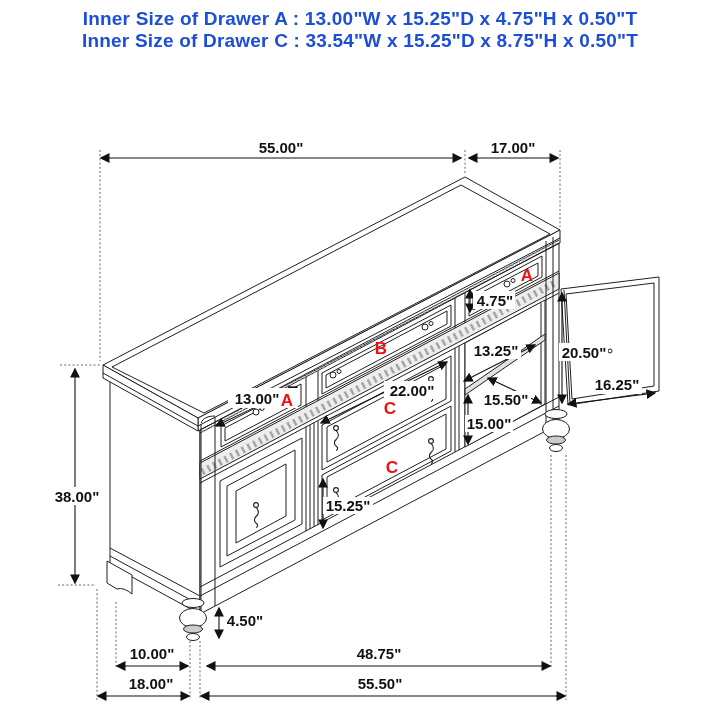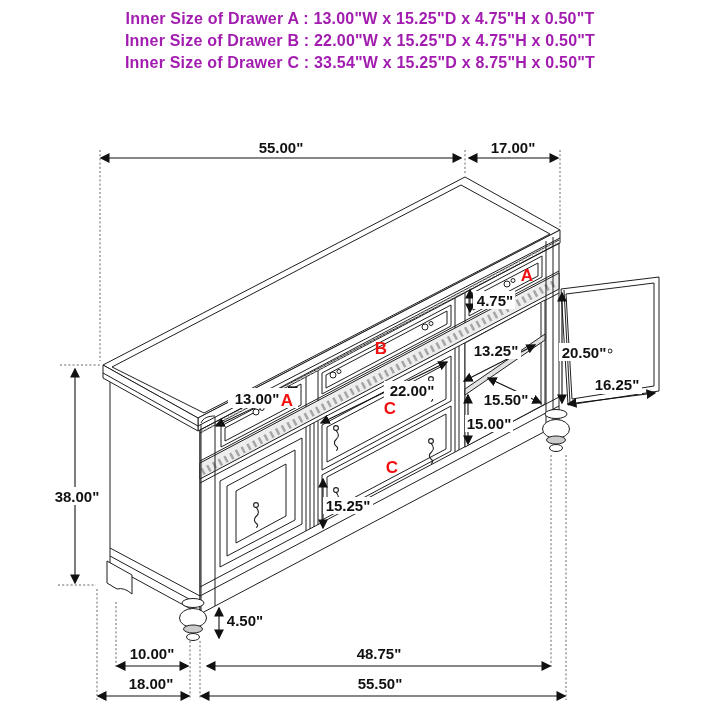--- a/index.html
+++ b/index.html
@@ -1,19 +1,19 @@
 <!DOCTYPE html>
 <html><head>
 <meta charset="utf-8">
 <style>
   html,body{margin:0;padding:0;background:#ffffff;}
   .page{position:relative;width:720px;height:720px;background:#fff;overflow:hidden;
         font-family:"Liberation Sans",sans-serif;}
   .spec-header{position:absolute;top:8px;left:0;width:720px;text-align:center;z-index:2;}
-  .spec-header div{font-size:16px;font-weight:bold;color:#a21caf;line-height:22px;
+  .spec-header div{font-size:19px;font-weight:bold;color:#1d4ed8;line-height:22px;
         letter-spacing:0.2px;}
   svg{position:absolute;top:0;left:0;}
   .ln{stroke:#1f1f1f;stroke-width:1;fill:none;}
   .face{stroke:#1f1f1f;stroke-width:1;fill:#ffffff;}
   .shade{stroke:#1f1f1f;stroke-width:1;fill:#ededed;}
   .shelfband{stroke:#1f1f1f;stroke-width:1;fill:#e2e2e2;}
   .ringfill{stroke:#1f1f1f;stroke-width:1;fill:#cccccc;}
   .dent{stroke:#8e8e8e;stroke-width:7;fill:none;stroke-dasharray:2.5 4;opacity:.75;}
   .rope{stroke:#a8a8a8;stroke-width:2.5;fill:none;stroke-dasharray:1.5 2.2;opacity:.8;}
   .dim{stroke:#111;stroke-width:1.1;fill:none;}
@@ -24,21 +24,20 @@
   .knob{stroke:#1f1f1f;stroke-width:1;fill:#fff;}
   .pull{stroke:#1f1f1f;stroke-width:1.1;fill:none;}
 </style>
 </head>
 <body>
 
 <div class="page">
 
   <div class="spec-header">
     <div>Inner Size of Drawer A : 13.00"W x 15.25"D x 4.75"H x 0.50"T</div>
-    <div>Inner Size of Drawer B : 22.00"W x 15.25"D x 4.75"H x 0.50"T</div>
     <div>Inner Size of Drawer C : 33.54"W x 15.25"D x 8.75"H x 0.50"T</div>
   </div>
 
   <svg width="720" height="720" viewBox="0 0 720 720">
     <defs>
       <marker id="arr" viewBox="0 0 10 10" refX="8.6" refY="5" markerWidth="9" markerHeight="9" orient="auto-start-reverse">
         <path d="M0,0 L10,5 L0,10 z" fill="#111"></path>
       </marker>
       <g id="pull">
         <circle cx="0" cy="0" r="2.4"></circle>

